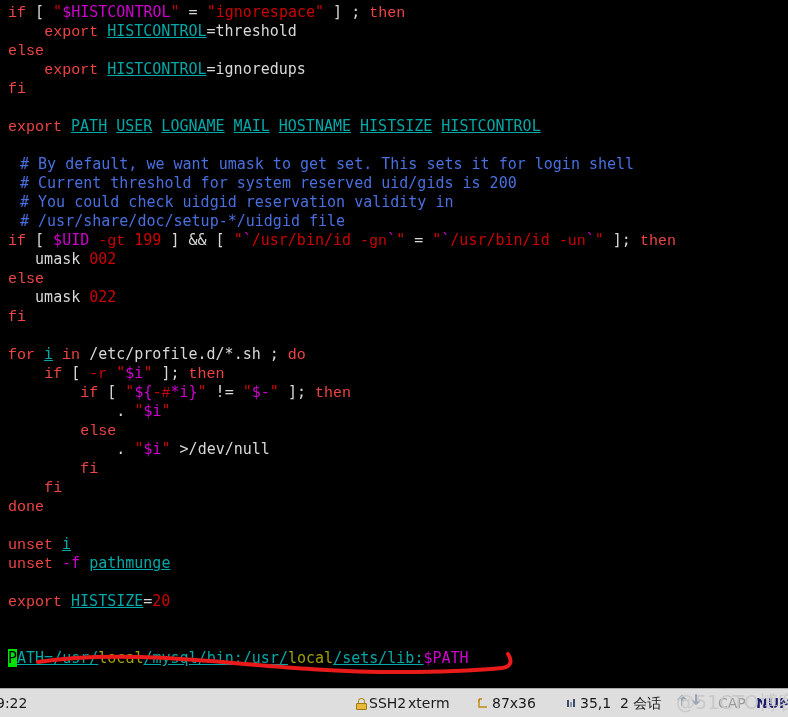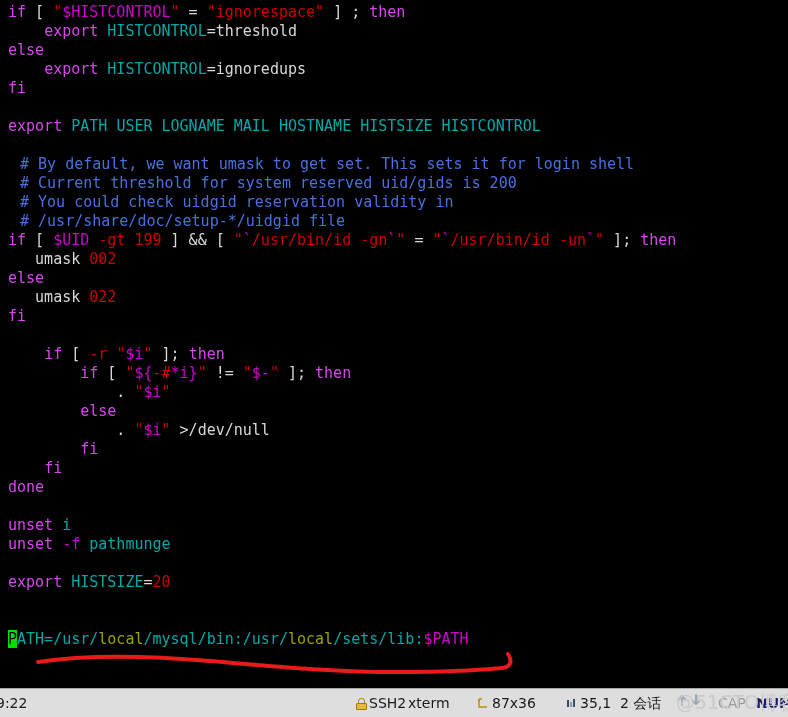--- a/index.html
+++ b/index.html
@@ -31,28 +31,28 @@
     height: 19px;
     line-height: 19px;
     font-size: 15px;
     white-space: pre;
     letter-spacing: 0px;
     color: #d8d8d8;
   }
   .line.blank { color: transparent; }
 
   
-  .kw    { color: #d946ef; }   
+  .kw    { color: #ef4444; font-family: Liberation Mono, monospace; }   
   .cmt   { color: #4a6fe0; margin-left: 12px; }   
   .str   { color: #cc0000; }   
   .num   { color: #cc0000; }   
   .var   { color: #cf00cf; }   
-  .ident { color: #00a8a8; }   
+  .ident { color: #00a8a8; text-decoration: underline; }   
   .plain { color: #d8d8d8; }   
-  .opt   { color: #cc0000; }   
+  .opt   { color: #cc0000; font-family: Liberation Mono, monospace; }   
   .olive { color: #a0a000; }   
 
   
   .cursor {
     background: #00e000;
     color: #000000;
   }
 
   
   #vim-status {
@@ -187,20 +187,21 @@
     <div class="line"><span class="plain">   </span><span class="plain">umask</span><span class="plain"> </span><span class="num">002</span></div>
 
     <div class="line"><span class="kw">else</span></div>
 
     <div class="line"><span class="plain">   </span><span class="plain">umask</span><span class="plain"> </span><span class="num">022</span></div>
 
     <div class="line"><span class="kw">fi</span></div>
 
     <div class="line blank">&nbsp;</div>
 
+    <div class="line"><span class="kw">for</span><span class="plain"> </span><span class="ident">i</span><span class="plain"> </span><span class="kw">in</span><span class="plain"> /etc/profile.d/*.sh </span><span class="plain">;</span><span class="plain"> </span><span class="kw">do</span></div>
 
     <div class="line"><span class="plain">    </span><span class="kw">if</span><span class="plain"> </span><span class="plain">[</span><span class="plain"> </span><span class="opt">-r</span><span class="plain"> </span><span class="str">"</span><span class="var">$i</span><span class="str">"</span><span class="plain"> </span><span class="plain">]</span><span class="plain">;</span><span class="plain"> </span><span class="kw">then</span></div>
 
     <div class="line"><span class="plain">        </span><span class="kw">if</span><span class="plain"> </span><span class="plain">[</span><span class="plain"> </span><span class="str">"</span><span class="var">${</span><span class="opt">-#</span><span class="var">*i}</span><span class="str">"</span><span class="plain"> != </span><span class="str">"</span><span class="var">$-</span><span class="str">"</span><span class="plain"> </span><span class="plain">]</span><span class="plain">;</span><span class="plain"> </span><span class="kw">then</span></div>
 
     <div class="line"><span class="plain">            . </span><span class="str">"</span><span class="var">$i</span><span class="str">"</span></div>
 
     <div class="line"><span class="plain">        </span><span class="kw">else</span></div>
 
     <div class="line"><span class="plain">            . </span><span class="str">"</span><span class="var">$i</span><span class="str">"</span><span class="plain"> &gt;/dev/null</span></div>

